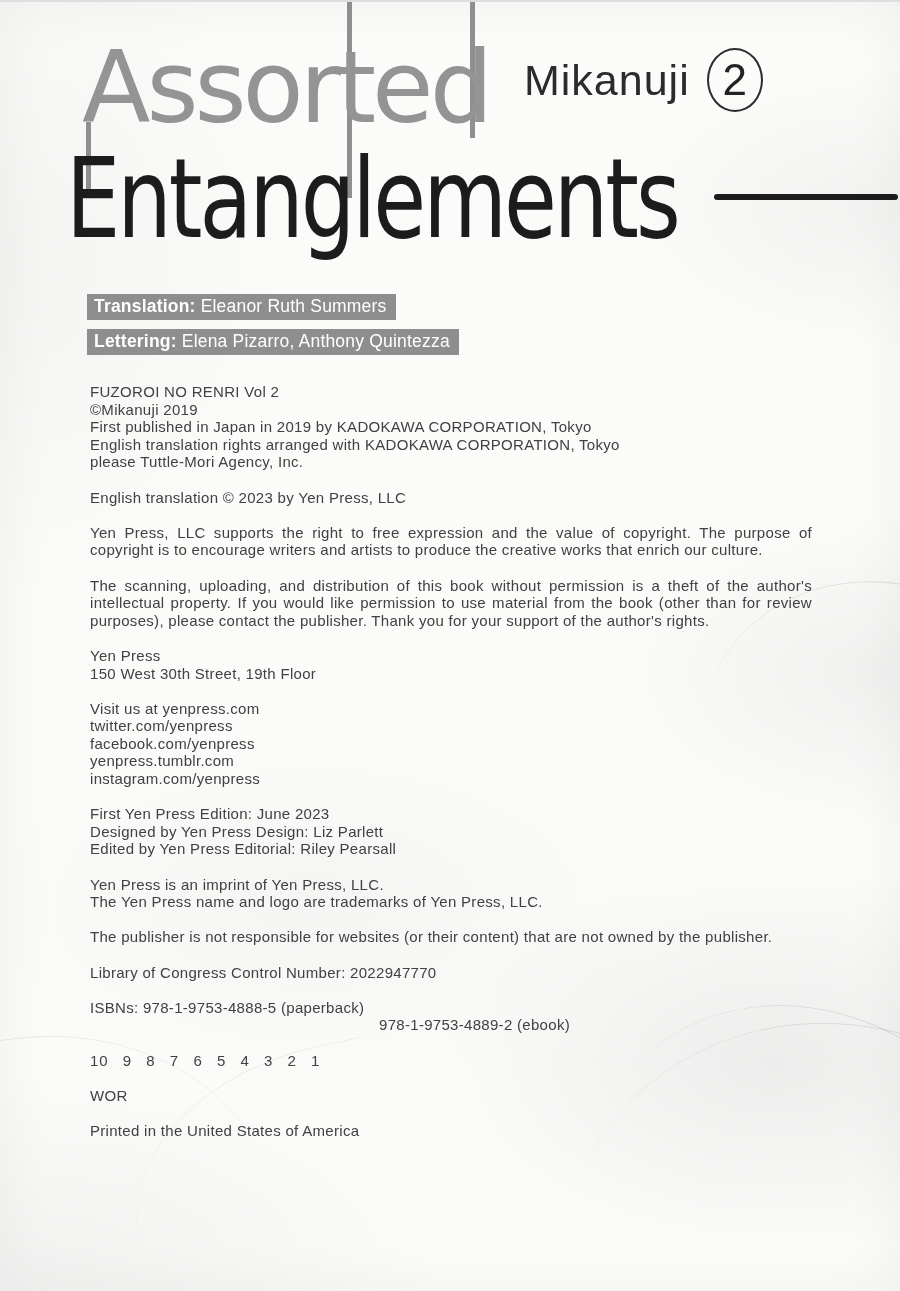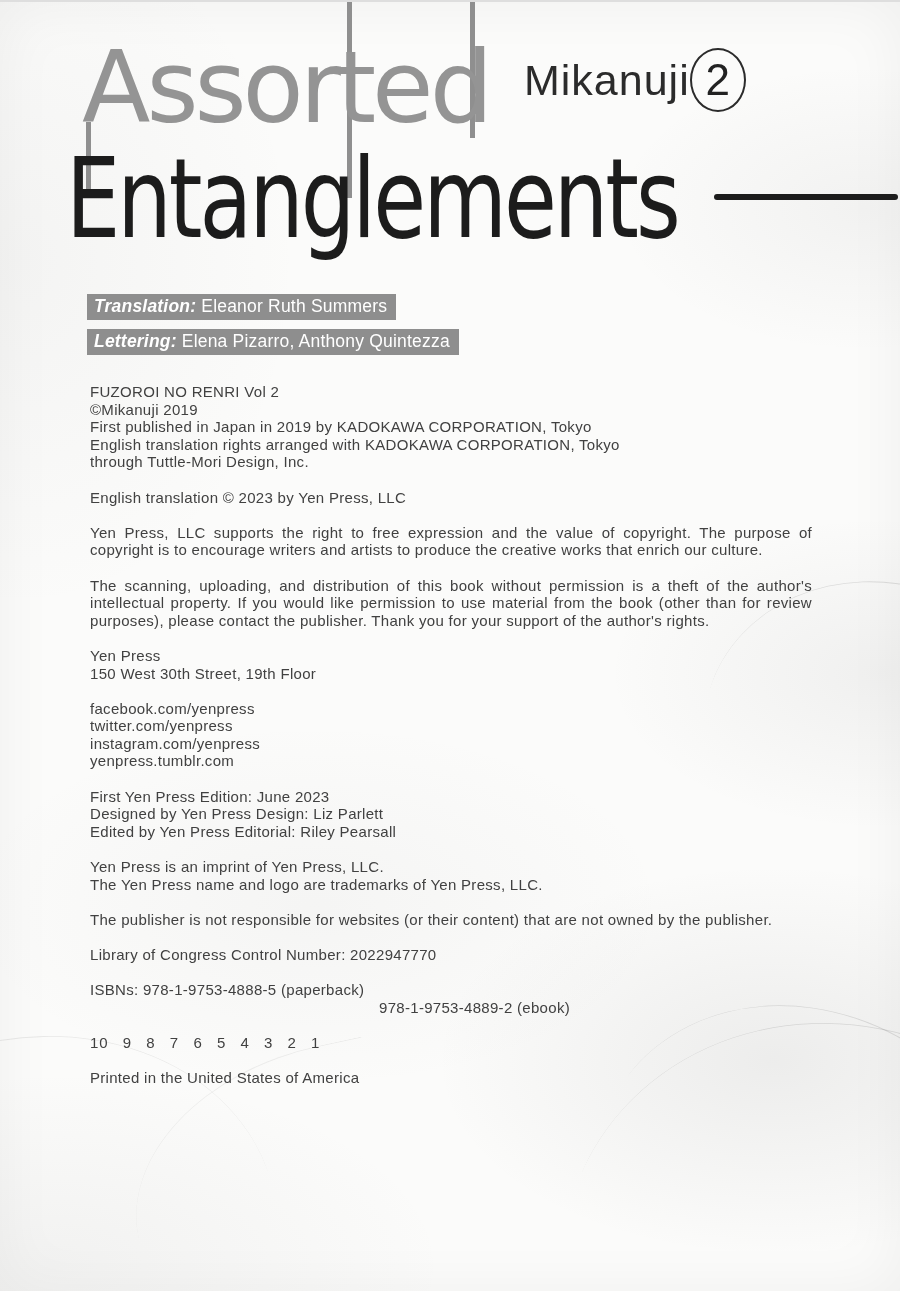--- a/index.html
+++ b/index.html
@@ -51,37 +51,37 @@
   }
   .logo-word2 {
     position: absolute; left: 66px; top: 142px;
     font-family: "DejaVu Sans", sans-serif;
     font-size: 86px; line-height: 1; letter-spacing: -3px;
     color: #1c1c1c; white-space: nowrap;
     transform: scaleY(1.28); transform-origin: top left; z-index: 2;
   }
   .logo-rule { position: absolute; left: 714px; top: 192px; width: 184px; height: 6px;
                background: #1c1c1c; border-radius: 3px; z-index: 2; }
-  .byline { position: absolute; left: 524px; top: 46px; display: flex; align-items: center; z-index: 3; }
+  .byline { position: absolute; left: 524px; top: 46px; display: flex; align-items: center; gap: 17px; z-index: 3; }
   .author-name { font-size: 43px; letter-spacing: 1px; color: #2b2b2b; white-space: nowrap; }
   .volume-badge {
     width: 56px; height: 64px; border: 2px solid #2b2b2b; border-radius: 50%;
     display: flex; align-items: center; justify-content: center;
     font-size: 44px; color: #222; background: transparent; box-sizing: border-box;
   }
 
   
   .credits { position: absolute; left: 87px; top: 292px; display: flex; flex-direction: column;
              gap: 9px; align-items: flex-start; z-index: 3; }
   .credit-bar {
     background: #8e8e8e; color: #ffffff;
     font-size: 17.5px; line-height: 25px; padding: 0 9px 1px 7px;
     letter-spacing: 0.2px; white-space: nowrap;
   }
-  .credit-bar b { font-weight: bold; font-style: italic; }
+  .credit-bar b { font-weight: bold; }
 
   
   .body-text {
     position: absolute; left: 90px; top: 381px; width: 722px;
     font-size: 15px; line-height: 17.6px; color: #414141;
     letter-spacing: 0.3px;
   }
   .body-text p.block { margin: 0 0 17.6px 0; }
   .block.justify { text-align: justify; text-align-last: left; }
   .line { display: block; }
@@ -123,36 +123,37 @@
       <b>Lettering:</b><span> Elena Pizarro, Anthony Quintezza</span>
     </div>
   </section>
 
   <main class="body-text">
       <p class="block lines">
         <span class="line">FUZOROI NO RENRI Vol 2</span>
         <span class="line">©Mikanuji 2019</span>
         <span class="line">First published in Japan in 2019 by KADOKAWA CORPORATION, Tokyo</span>
         <span class="line">English translation rights arranged with KADOKAWA CORPORATION, Tokyo</span>
-        <span class="line">through Tuttle-Mori Design, Inc.</span>
+        <span class="line">please Tuttle-Mori Agency, Inc.</span>
       </p>
       <p class="block lines">
         <span class="line">English translation © 2023 by Yen Press, LLC</span>
       </p>
       <p class="block justify">Yen Press, LLC supports the right to free expression and the value of copyright. The purpose of copyright is to encourage writers and artists to produce the creative works that enrich our culture.</p>
       <p class="block justify">The scanning, uploading, and distribution of this book without permission is a theft of the author's intellectual property. If you would like permission to use material from the book (other than for review purposes), please contact the publisher. Thank you for your support of the author's rights.</p>
       <p class="block lines">
         <span class="line">Yen Press</span>
         <span class="line">150 West 30th Street, 19th Floor</span>
       </p>
       <p class="block lines">
+        <span class="line">Visit us at yenpress.com</span>
+        <span class="line">twitter.com/yenpress</span>
         <span class="line">facebook.com/yenpress</span>
-        <span class="line">twitter.com/yenpress</span>
+        <span class="line">yenpress.tumblr.com</span>
         <span class="line">instagram.com/yenpress</span>
-        <span class="line">yenpress.tumblr.com</span>
       </p>
       <p class="block lines">
         <span class="line">First Yen Press Edition: June 2023</span>
         <span class="line">Designed by Yen Press Design: Liz Parlett</span>
         <span class="line">Edited by Yen Press Editorial: Riley Pearsall</span>
       </p>
       <p class="block lines">
         <span class="line">Yen Press is an imprint of Yen Press, LLC.</span>
         <span class="line">The Yen Press name and logo are trademarks of Yen Press, LLC.</span>
       </p>
@@ -163,17 +164,20 @@
         <span class="line">Library of Congress Control Number: 2022947770</span>
       </p>
       <p class="block isbn">
         <span class="line">ISBNs: 978-1-9753-4888-5 (paperback)</span>
         <span class="line isbn-indent">978-1-9753-4889-2 (ebook)</span>
       </p>
       <p class="block printline">
         <span class="line">10 9 8 7 6 5 4 3 2 1</span>
       </p>
       <p class="block lines">
+        <span class="line">WOR</span>
+      </p>
+      <p class="block lines">
         <span class="line">Printed in the United States of America</span>
       </p>
     </main>
 
 </div>
 
 </body></html>

